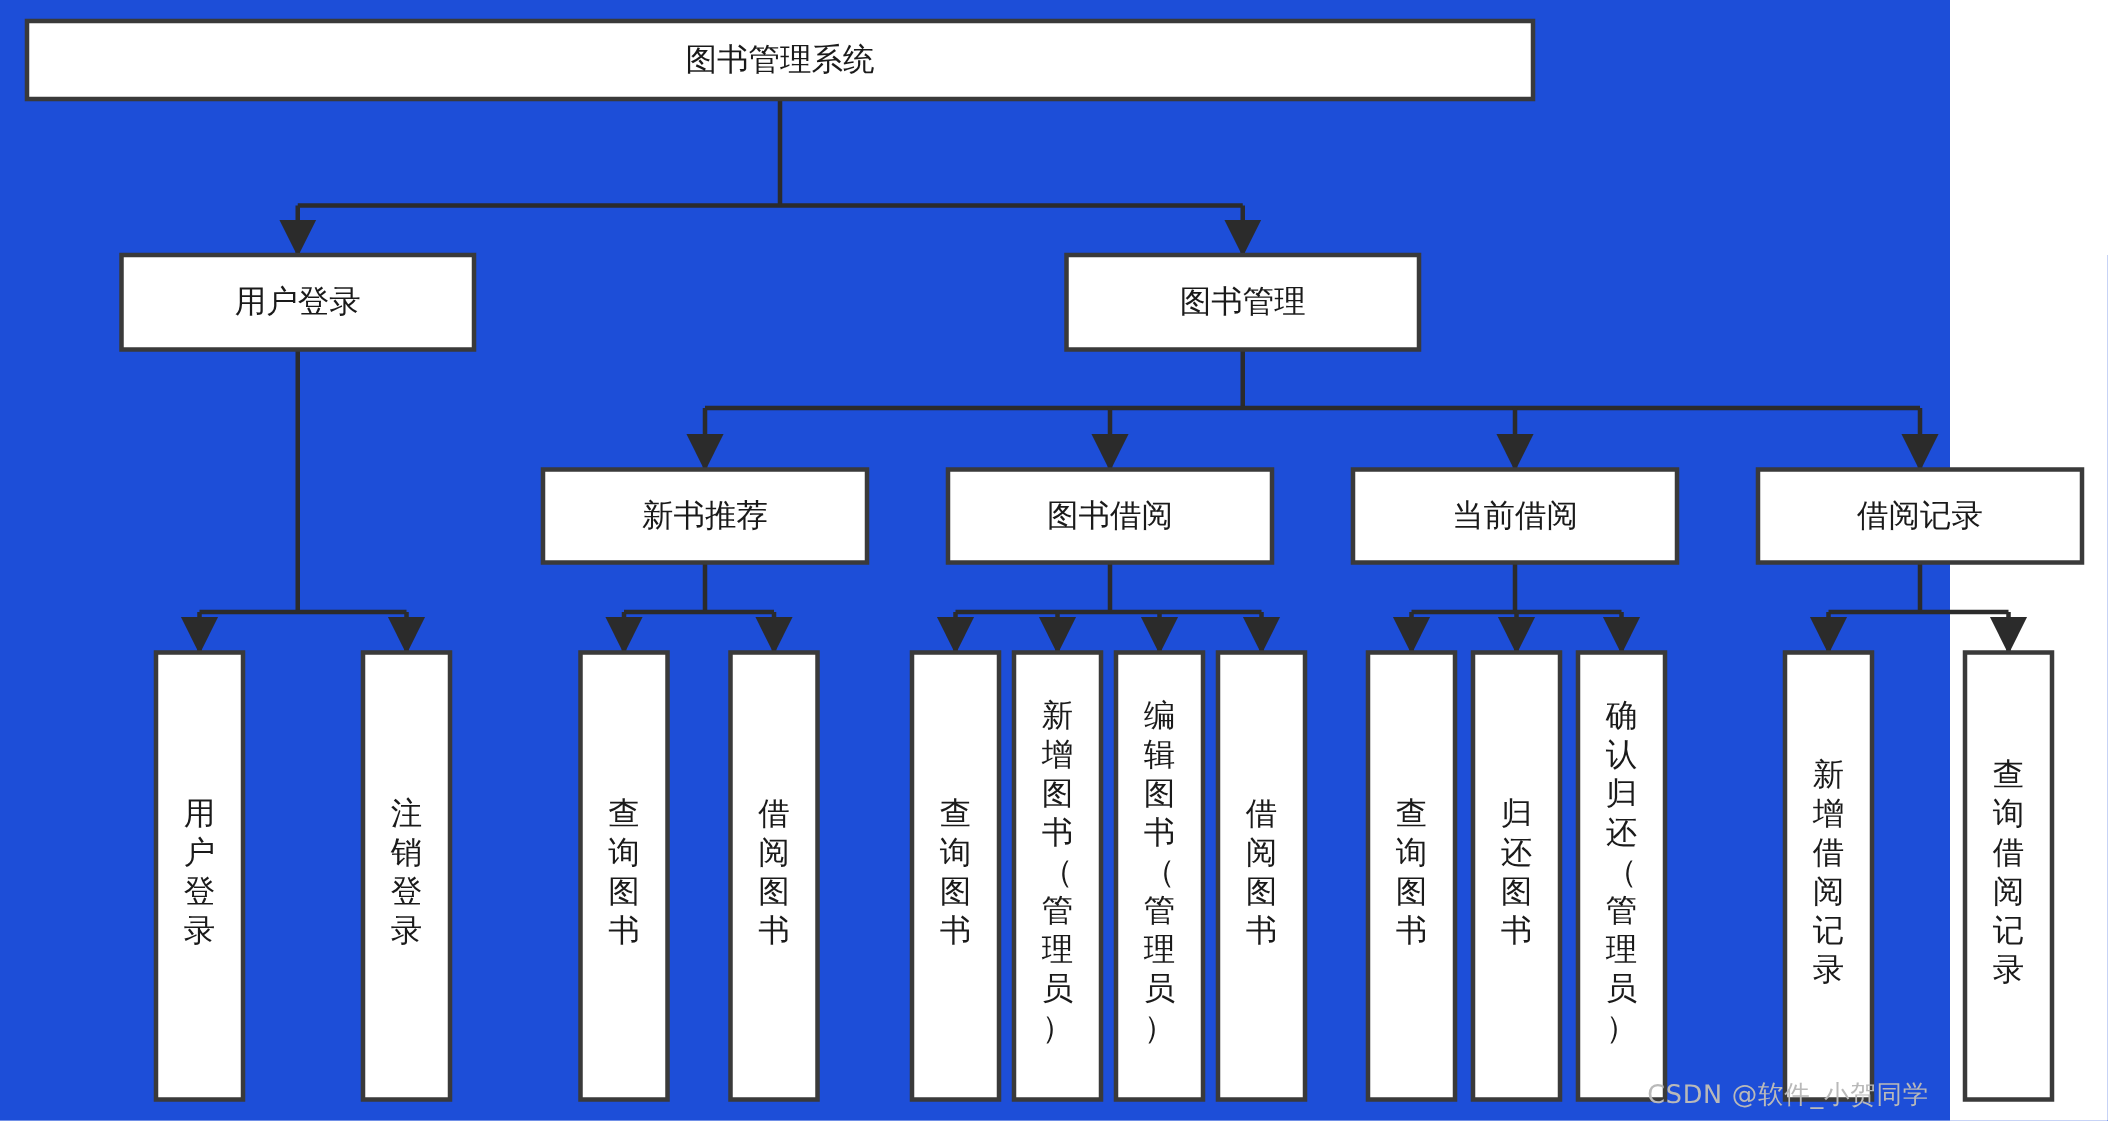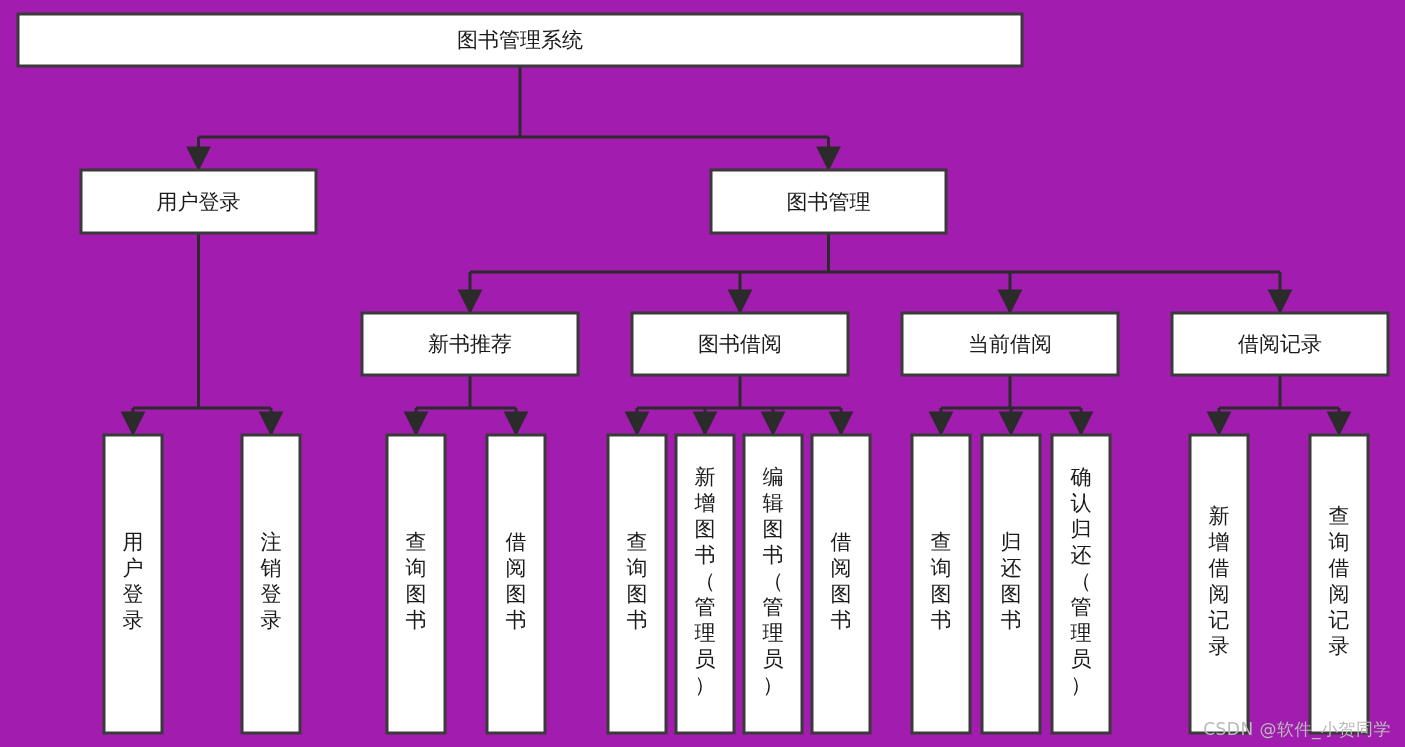--- a/index.html
+++ b/index.html
@@ -8,23 +8,23 @@
     background: #ffffff;
   }
   body {
     width: 1405px;
     height: 747px;
     font-family: "DejaVu Sans", "Liberation Sans", sans-serif;
     overflow: hidden;
   }
   #diagram-root {
     position: relative;
-    width: 1405px;
+    width: 1300px;
     height: 747px;
-    background: #a21caf;
+    background: #1d4ed8;
   }
   svg#tree-svg {
     position: absolute;
     left: 0;
     top: 0;
     width: 1405px;
     height: 747px;
     display: block;
   }
   .node-box {

